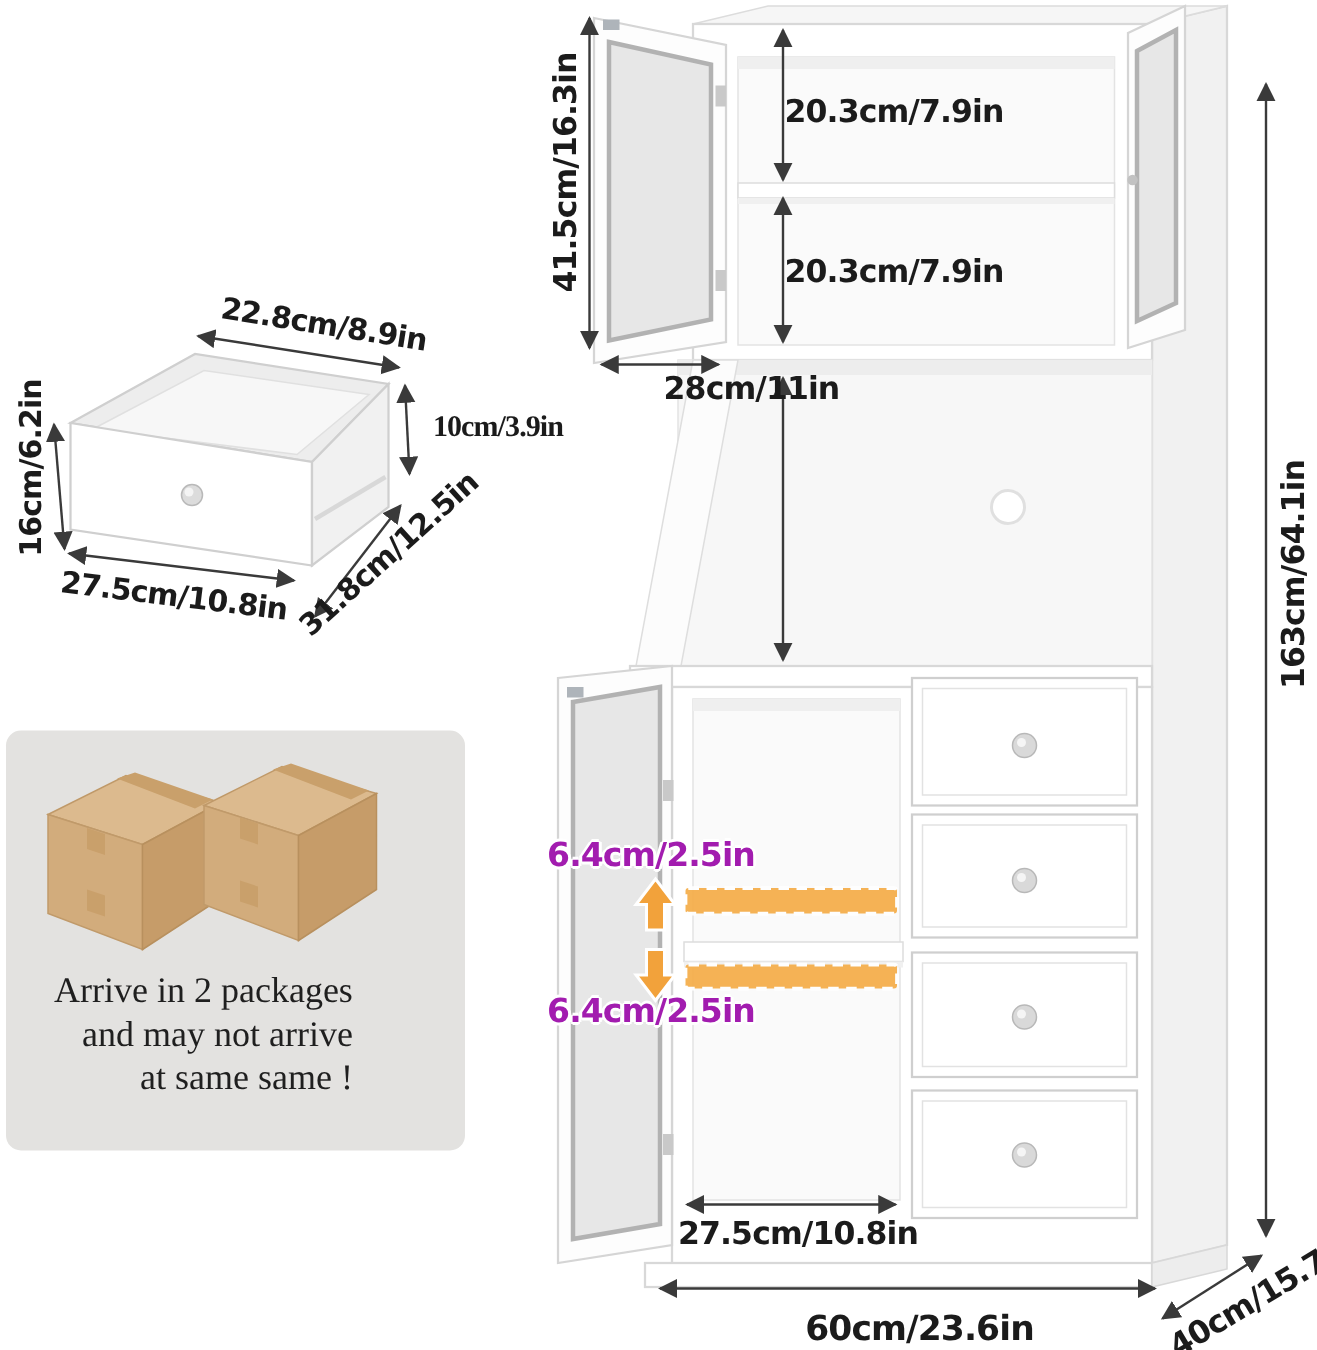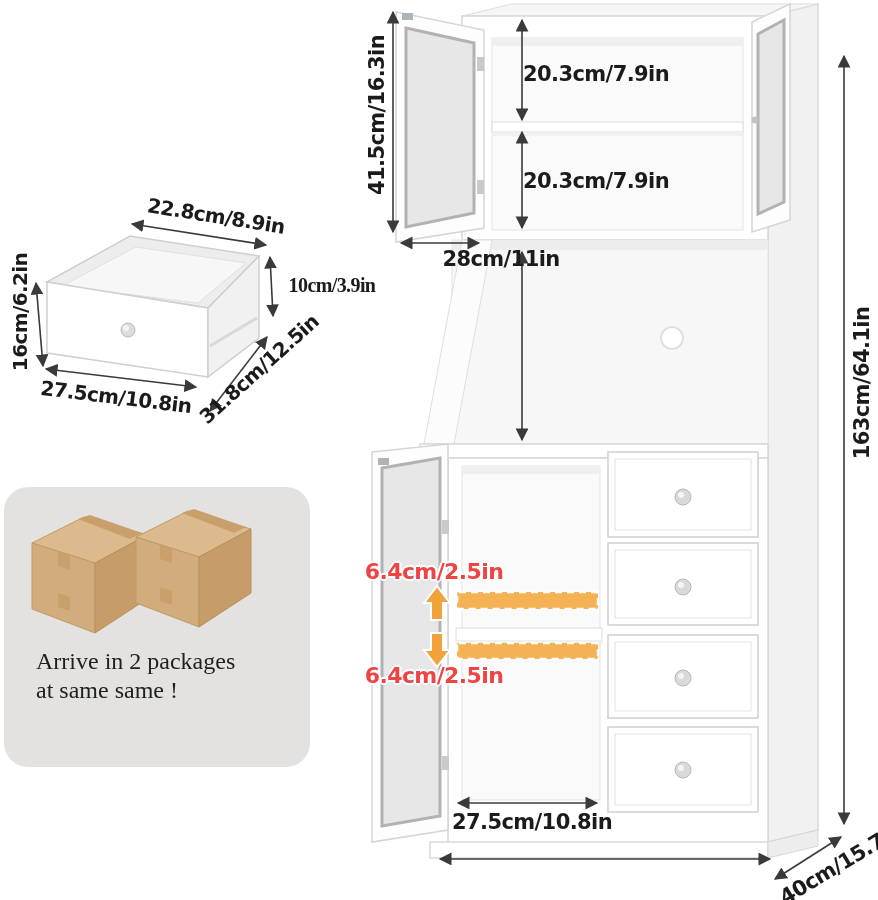--- a/index.html
+++ b/index.html
@@ -2,25 +2,25 @@
 <html><head>
 <meta charset="utf-8">
 <style>
   html,body{margin:0;padding:0;background:#ffffff;}
   #canvas{position:relative;width:878px;height:900px;background:#ffffff;overflow:hidden;
           font-family:"DejaVu Sans",sans-serif;}
   svg{display:block;}
   #scene{position:absolute;left:0;top:0;z-index:2;}
   .dim{position:absolute;z-index:3;font-family:"DejaVu Sans",sans-serif;font-weight:bold;
        color:#1b1b1b;white-space:nowrap;letter-spacing:-0.6px;transform-origin:50% 50%;}
-  .dim.orange{color:#ef4444;
+  .dim.orange{color:#a21caf;
        text-shadow:2px 0 0 #fff,-2px 0 0 #fff,0 2px 0 #fff,0 -2px 0 #fff,
                    1px 1px 0 #fff,-1px -1px 0 #fff,1px -1px 0 #fff,-1px 1px 0 #fff;}
   #note-box{position:absolute;left:4px;top:487px;width:306px;height:280px;
-            background:#E3E2E0;border-radius:24px;z-index:1;}
+            background:#E3E2E0;border-radius:10px;z-index:1;text-align:right;}
   #note-text{position:absolute;left:32px;top:160px;z-index:2;}
   .note-line{font-family:"Liberation Serif","DejaVu Serif",serif;font-size:24px;
              color:#1f1f1f;line-height:29px;white-space:nowrap;}
   .dim-line{stroke:#3a3a3a;stroke-width:1.6;fill:none;
             marker-start:url(#ah);marker-end:url(#ah);}
   .carcass{fill:#ffffff;stroke:#d8d8d8;stroke-width:1.5;}
   .interior{fill:#fafafa;stroke:#e3e3e3;stroke-width:1;}
   .glass{fill:#e7e7e7;stroke:#b2b2b2;stroke-width:3;}
   .doorp{fill:#fdfdfd;stroke:#d5d5d5;stroke-width:1.5;}
   .band{fill:#F5AF4D;stroke:#ffffff;stroke-width:2.5;stroke-dasharray:7 5;opacity:.95;}
@@ -45,20 +45,21 @@
         <polygon points="132,44 184,18 247,36 195,64" fill="#DCBA8E" stroke="#c09a6a"></polygon>
         <polygon points="132,44 195,64 195,134 132,110" fill="#D2AC7C" stroke="#c09a6a"></polygon>
         <polygon points="195,64 247,36 247,100 195,134" fill="#C69C69" stroke="#b8905e"></polygon>
         <polygon points="178,20 190,16 242,34 230,40" fill="#C9A06B" stroke="none"></polygon>
         <polygon points="156,52 168,56 168,70 156,66" fill="#C9A06B" stroke="none"></polygon>
         <polygon points="156,94 168,98 168,112 156,108" fill="#C9A06B" stroke="none"></polygon>
       </g>
     </svg>
     <div id="note-text">
       <div class="note-line">Arrive in 2 packages</div>
+      <div class="note-line">and may not arrive</div>
       <div class="note-line">at same same !</div>
     </div>
   </div>
 
   <svg id="scene" width="878" height="900">
     <defs>
       <marker id="ah" markerWidth="9" markerHeight="9" refX="7.2" refY="4" orient="auto-start-reverse">
         <path d="M0,0 L8,4 L0,8 z" fill="#3a3a3a"></path>
       </marker>
     </defs>
@@ -175,20 +176,21 @@
   </svg>
 
   <div class="dim" style="left:377px;top:115px;font-size:21px;transform:translate(-50%,-50%) rotate(-90deg);">41.5cm/16.3in</div>
   <div class="dim" style="left:596px;top:74px;font-size:21px;transform:translate(-50%,-50%);">20.3cm/7.9in</div>
   <div class="dim" style="left:596px;top:181px;font-size:21px;transform:translate(-50%,-50%);">20.3cm/7.9in</div>
   <div class="dim" style="left:465px;top:259px;font-size:21px;transform:translate(-50%,-50%);margin-left:36px;">28cm/11in</div>
   <div class="dim" style="left:862px;top:383px;font-size:21px;transform:translate(-50%,-50%) rotate(-90deg);">163cm/64.1in</div>
   <div class="dim orange" style="left:434px;top:571px;font-size:22px;transform:translate(-50%,-50%);">6.4cm/2.5in</div>
   <div class="dim orange" style="left:434px;top:675px;font-size:22px;transform:translate(-50%,-50%);">6.4cm/2.5in</div>
   <div class="dim" style="left:532px;top:822px;font-size:21px;transform:translate(-50%,-50%);">27.5cm/10.8in</div>
+  <div class="dim" style="left:613px;top:886px;font-size:23px;transform:translate(-50%,-50%);">60cm/23.6in</div>
   <div class="dim" style="left:832px;top:869px;font-size:21px;transform:translate(-50%,-50%) rotate(-31deg);">40cm/15.7</div>
 
   <div class="dim" style="left:216px;top:216px;font-size:20px;transform:translate(-50%,-50%) rotate(9deg);">22.8cm/8.9in</div>
   <div class="dim" style="left:20px;top:312px;font-size:20px;transform:translate(-50%,-50%) rotate(-90deg);">16cm/6.2in</div>
   <div class="dim" style="left:332px;top:285px;font-size:20px;transform:translate(-50%,-50%);font-family:Liberation Serif, serif;">10cm/3.9in</div>
   <div class="dim" style="left:259px;top:369px;font-size:20px;transform:translate(-50%,-50%) rotate(-42deg);">31.8cm/12.5in</div>
   <div class="dim" style="left:116px;top:397px;font-size:20px;transform:translate(-50%,-50%) rotate(7deg);">27.5cm/10.8in</div>
 
 </div>
 

